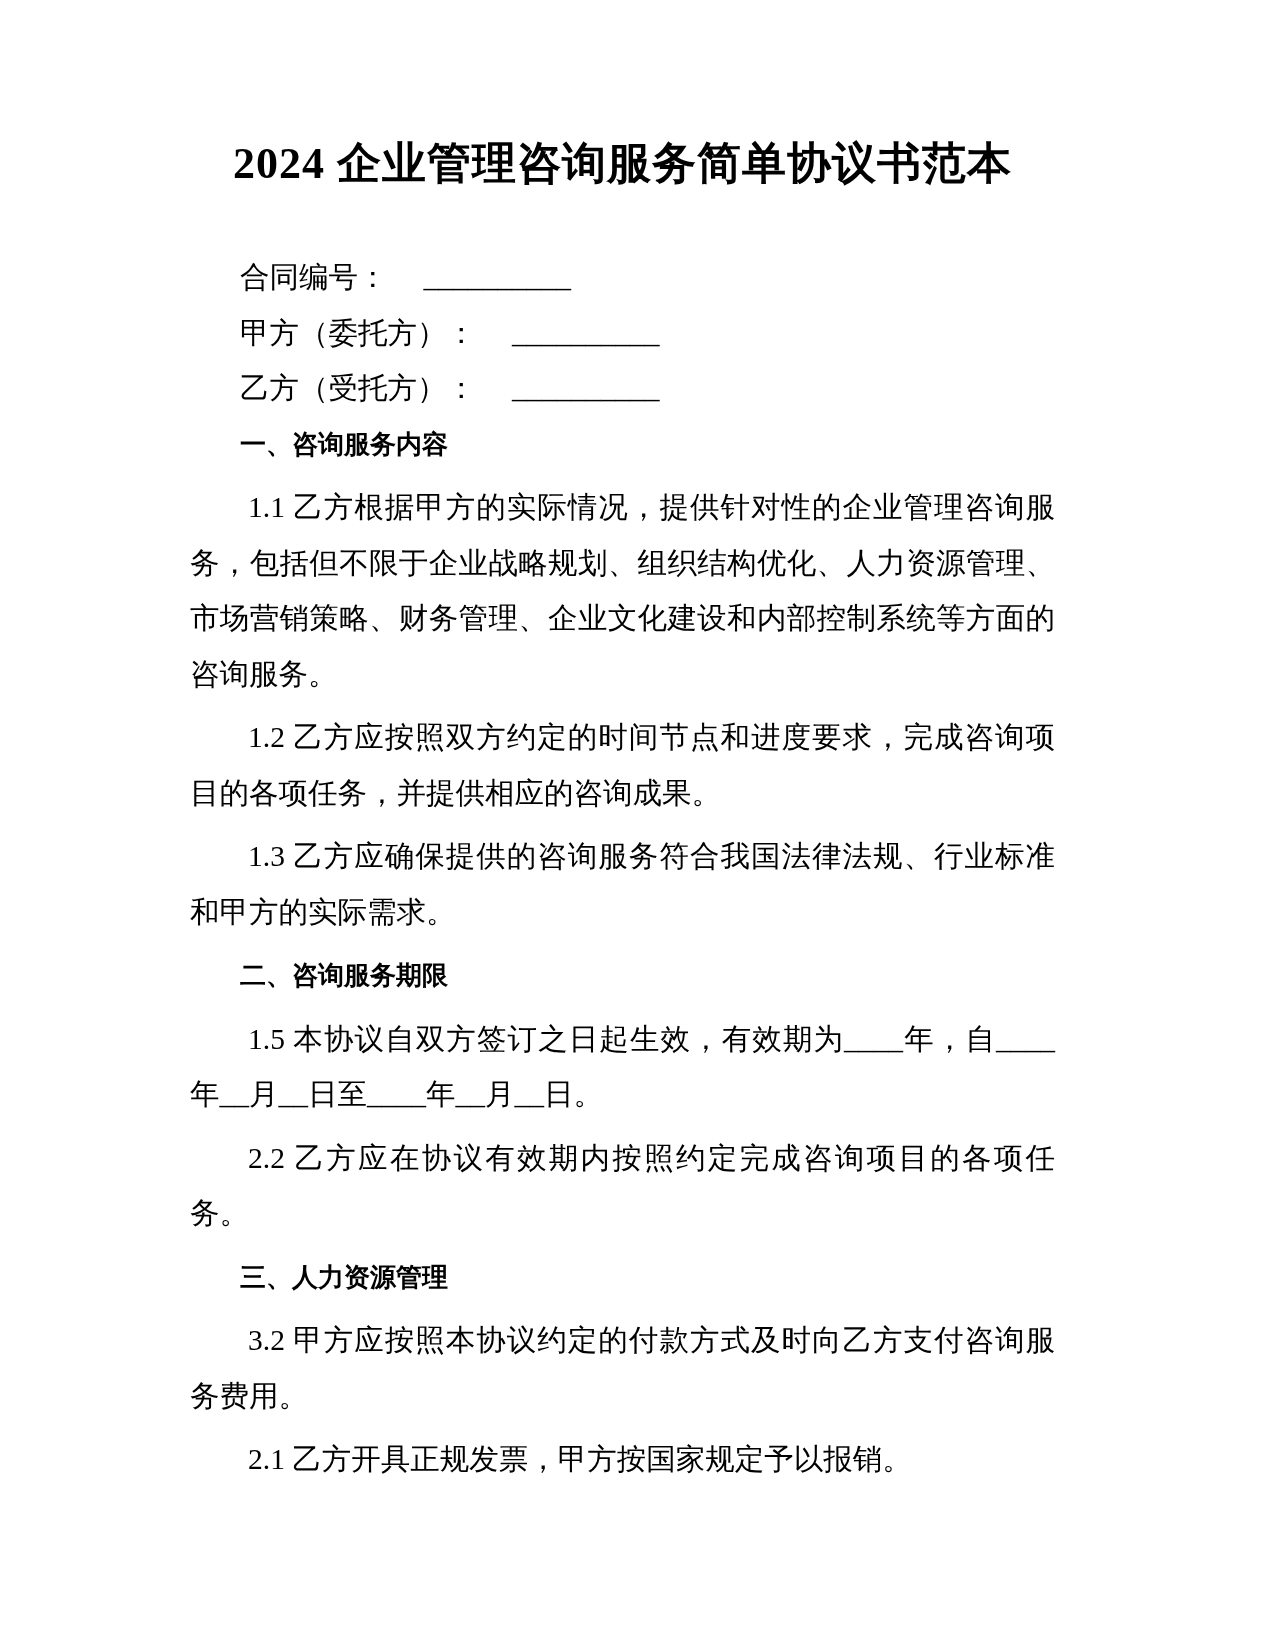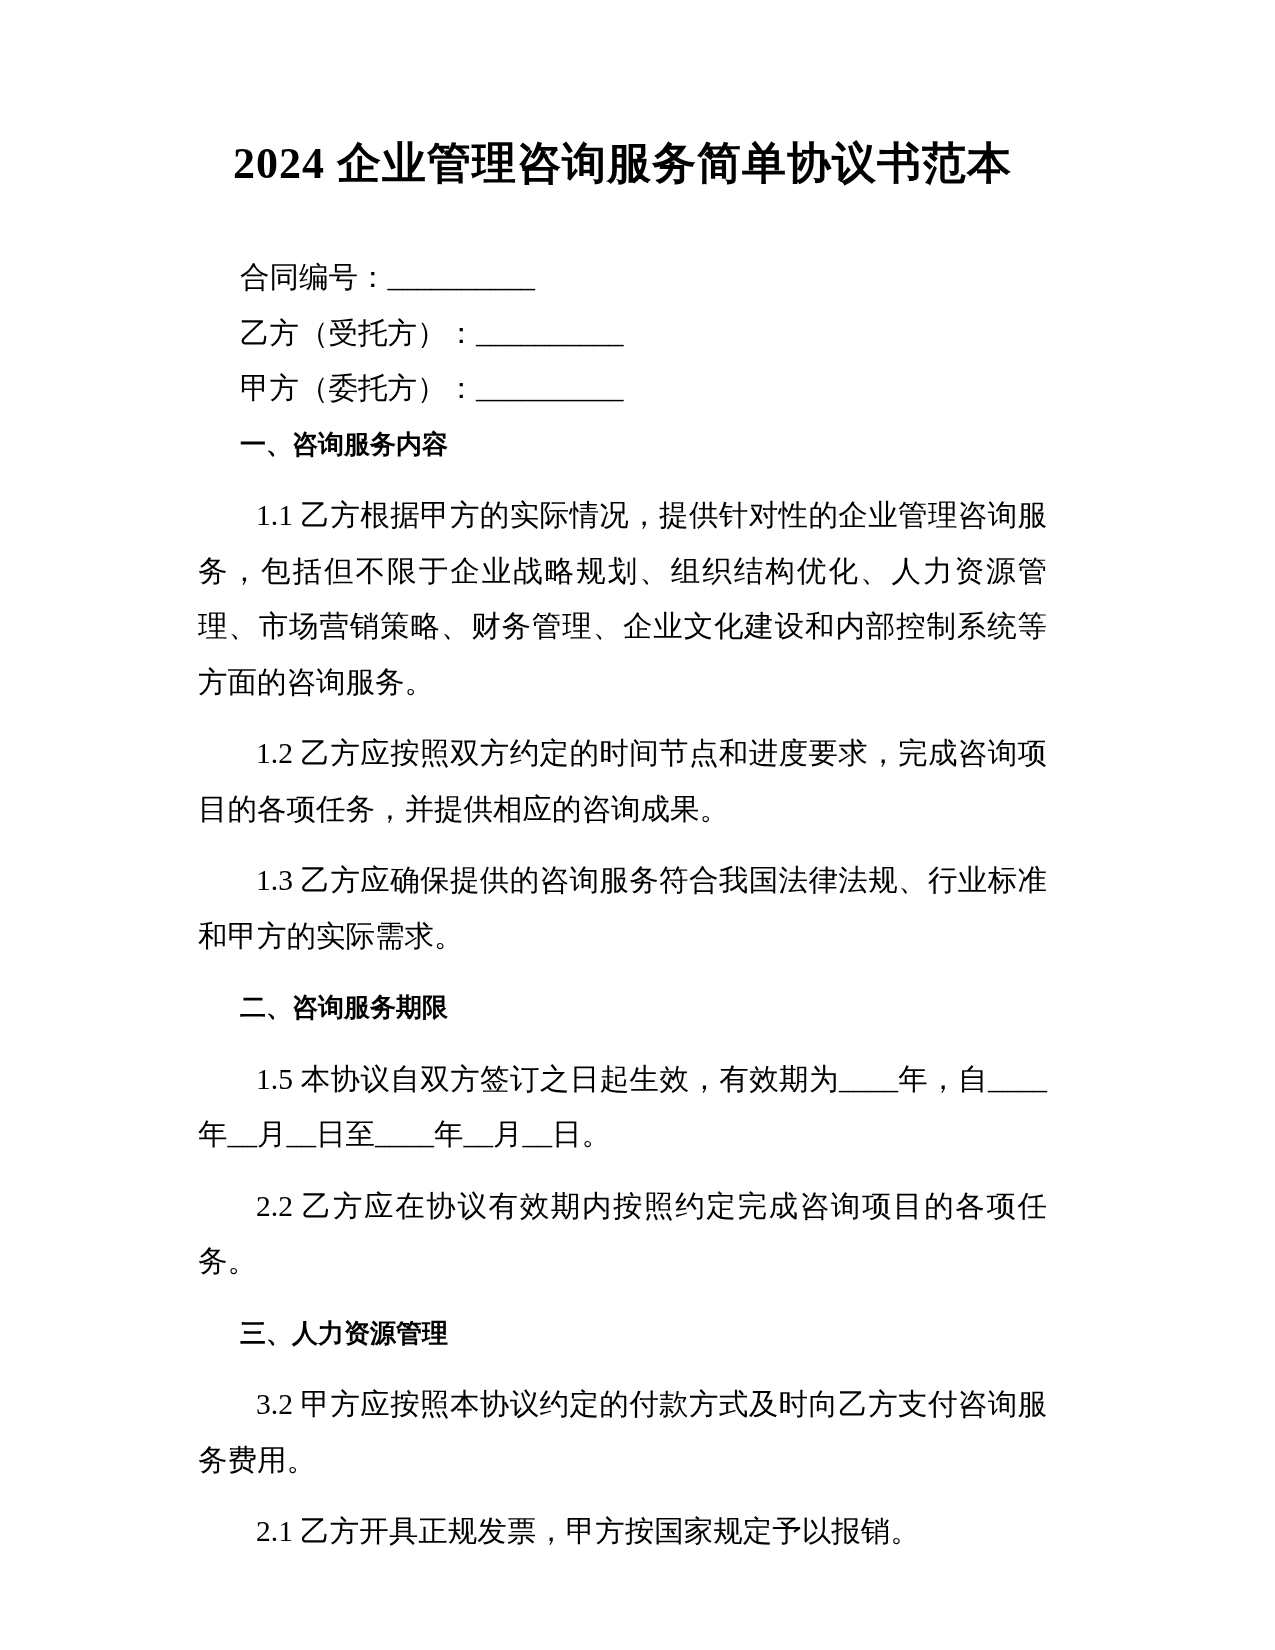--- a/index.html
+++ b/index.html
@@ -29,50 +29,51 @@
   }
   .field-row {
     margin: 0;
     font-size: 29.5px;
     line-height: 55.5px;
     text-indent: 58px;
     white-space: nowrap;
   }
   .blank {
     letter-spacing: 0;
+    margin-left: 36px;
   }
   .section-heading {
     margin: 0;
     font-size: 26px;
     line-height: 55.5px;
     font-weight: bold;
     text-indent: 58px;
     font-family: "Liberation Sans", "DejaVu Sans", sans-serif;
   }
   .clause {
-    margin: 16px;
+    margin: 8px;
     font-size: 29.5px;
     line-height: 55.5px;
     text-indent: 58px;
     text-align: justify;
   }
 </style>
 </head>
 <body>
 
 <div class="page">
   <div class="content">
 
     <h1 class="doc-title">2024 企业管理咨询服务简单协议书范本</h1>
 
     <p class="field-row"><span>合同编号：</span><span class="blank">__________</span></p>
 
+    <p class="field-row"><span>甲方（委托方）：</span><span class="blank">__________</span></p>
+
     <p class="field-row"><span>乙方（受托方）：</span><span class="blank">__________</span></p>
-
-    <p class="field-row"><span>甲方（委托方）：</span><span class="blank">__________</span></p>
 
     <section>
       <h2 class="section-heading">一、咨询服务内容</h2>
       <p class="clause">1.1 乙方根据甲方的实际情况，提供针对性的企业管理咨询服务，包括但不限于企业战略规划、组织结构优化、人力资源管理、市场营销策略、财务管理、企业文化建设和内部控制系统等方面的咨询服务。</p>
       <p class="clause">1.2 乙方应按照双方约定的时间节点和进度要求，完成咨询项目的各项任务，并提供相应的咨询成果。</p>
       <p class="clause">1.3 乙方应确保提供的咨询服务符合我国法律法规、行业标准和甲方的实际需求。</p>
     </section>
 
     <section>
       <h2 class="section-heading">二、咨询服务期限</h2>

